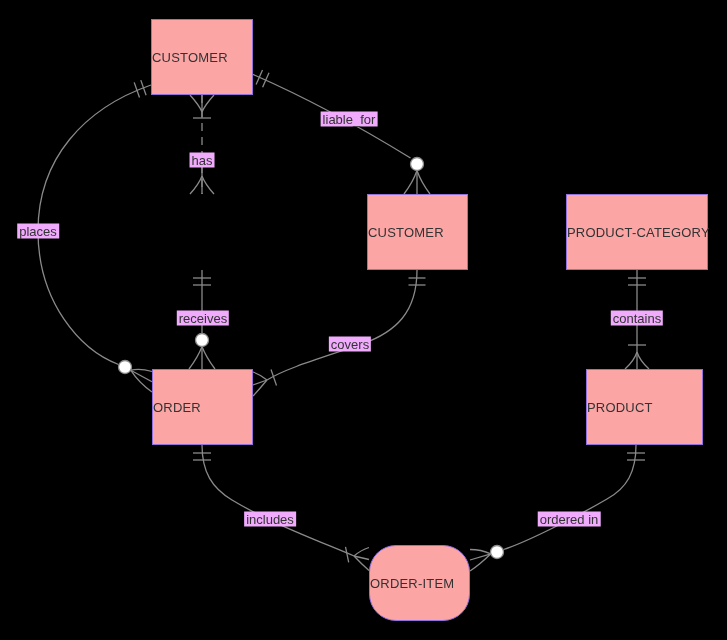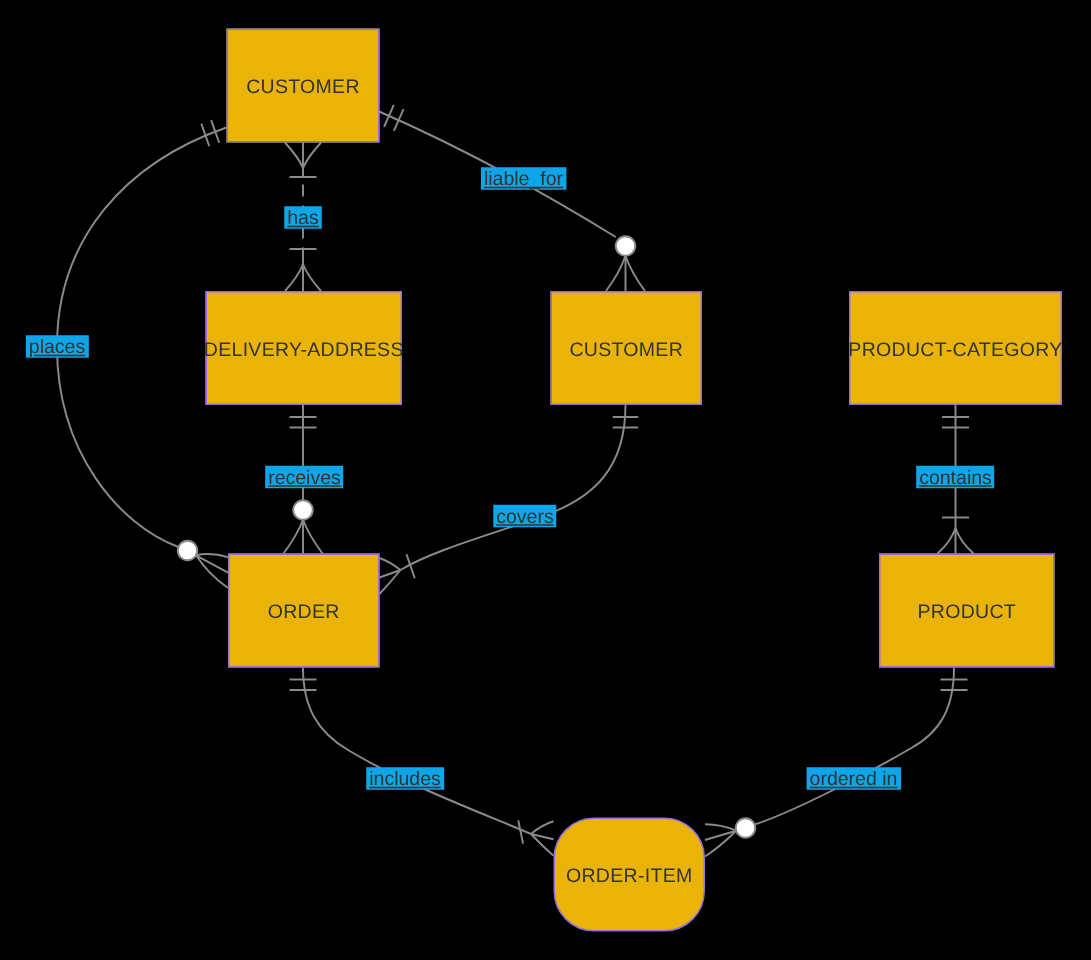--- a/index.html
+++ b/index.html
@@ -8,42 +8,41 @@
     width: 727px;
     height: 640px;
     background: #000;
     font-family: "Liberation Sans", sans-serif;
     overflow: hidden;
   }
   .edges-svg { position: absolute; left: 0; top: 0; width: 727px; height: 640px; }
   .entity {
     position: absolute;
     box-sizing: border-box;
-    background: #eab308;
+    background: #fca5a5;
     border: 1.4px solid #9370DB;
     display: flex;
     align-items: center;
-    justify-content: center;
+    justify-content: flex-start;
   }
   .entity span {
     color: #333;
     font-size: 13px;
     letter-spacing: 0.2px;
     white-space: nowrap;
   }
   .rel-label {
     position: absolute;
     transform: translate(-50%, -50%);
-    background: #0ea5e9;
+    background: #f0abfc;
     color: #333;
     font-size: 13px;
     line-height: 15px;
     padding: 0 2px;
     white-space: nowrap;
-    text-decoration: underline;
   }
 </style>
 </head>
 <body>
 
 <div class="canvas">
 
   <svg class="edges-svg" viewBox="0 0 727 640" fill="none" stroke="#8a8a8a" stroke-width="1.3">
 
     <g>
@@ -172,23 +171,20 @@
         <path d="M470 571 Q480 564.5 490.8 553.8"></path>
         <circle cx="497" cy="552" r="6.5" fill="#ffffff"></circle>
       </g>
     </g>
   </svg>
 
   <div class="entity" style="left:151px; top:19px; width:102px; height:76px;">
     <span>CUSTOMER</span>
   </div>
 
-  <div class="entity" style="left:137px; top:194px; width:131px; height:76px;">
-    <span>DELIVERY-ADDRESS</span>
-  </div>
 
   <div class="entity" style="left:367px; top:194px; width:101px; height:76px;">
     <span>CUSTOMER</span>
   </div>
 
   <div class="entity" style="left:152px; top:369px; width:101px; height:76px;">
     <span>ORDER</span>
   </div>
 
   <div class="entity" style="left:566px; top:194px; width:142px; height:76px;">
@@ -196,21 +192,21 @@
   </div>
 
   <div class="entity" style="left:586px; top:369px; width:117px; height:76px;">
     <span>PRODUCT</span>
   </div>
 
   <div class="entity" style="left:369px; top:545px; width:101px; height:76px;border-radius:27px;">
     <span>ORDER-ITEM</span>
   </div>
 
-  <div class="rel-label" style="left:202px; top:145px;">has</div>
+  <div class="rel-label" style="left:202px; top:160px;">has</div>
 
   <div class="rel-label" style="left:38px; top:231px;">places</div>
 
   <div class="rel-label" style="left:349px; top:119px;">liable_for</div>
 
   <div class="rel-label" style="left:203px; top:318px;">receives</div>
 
   <div class="rel-label" style="left:350px; top:344px;">covers</div>
 
   <div class="rel-label" style="left:637px; top:318px;">contains</div>

